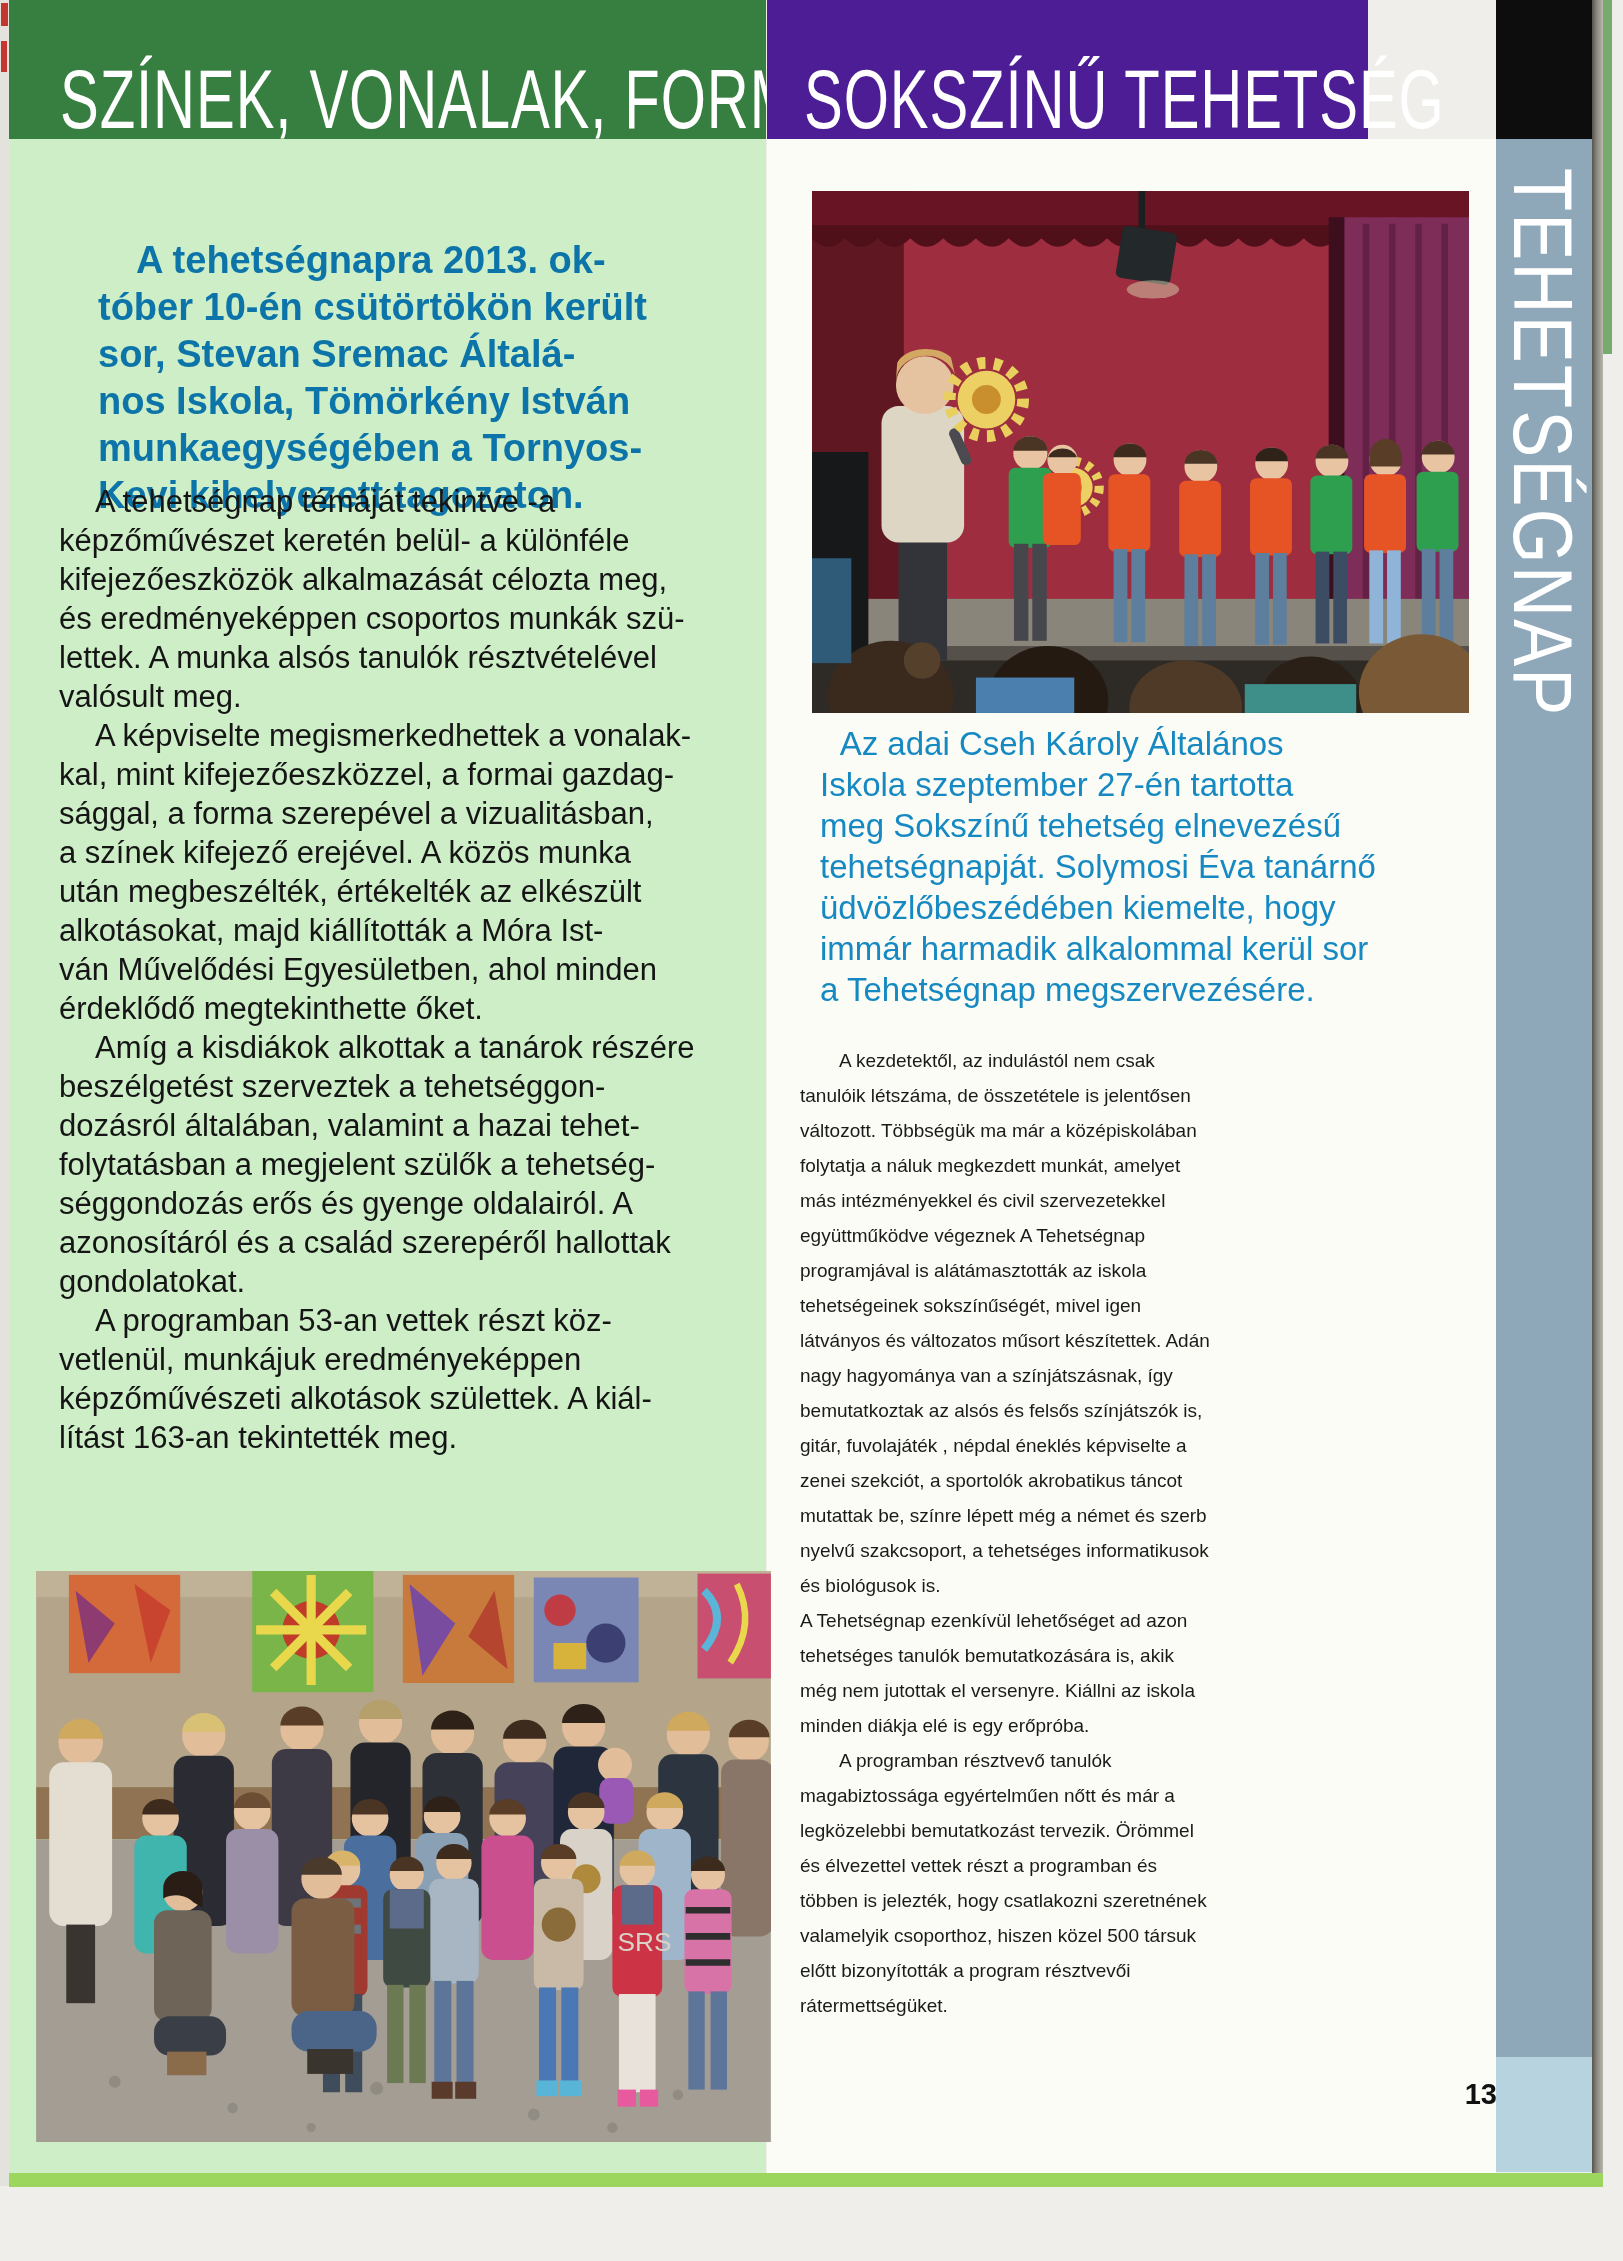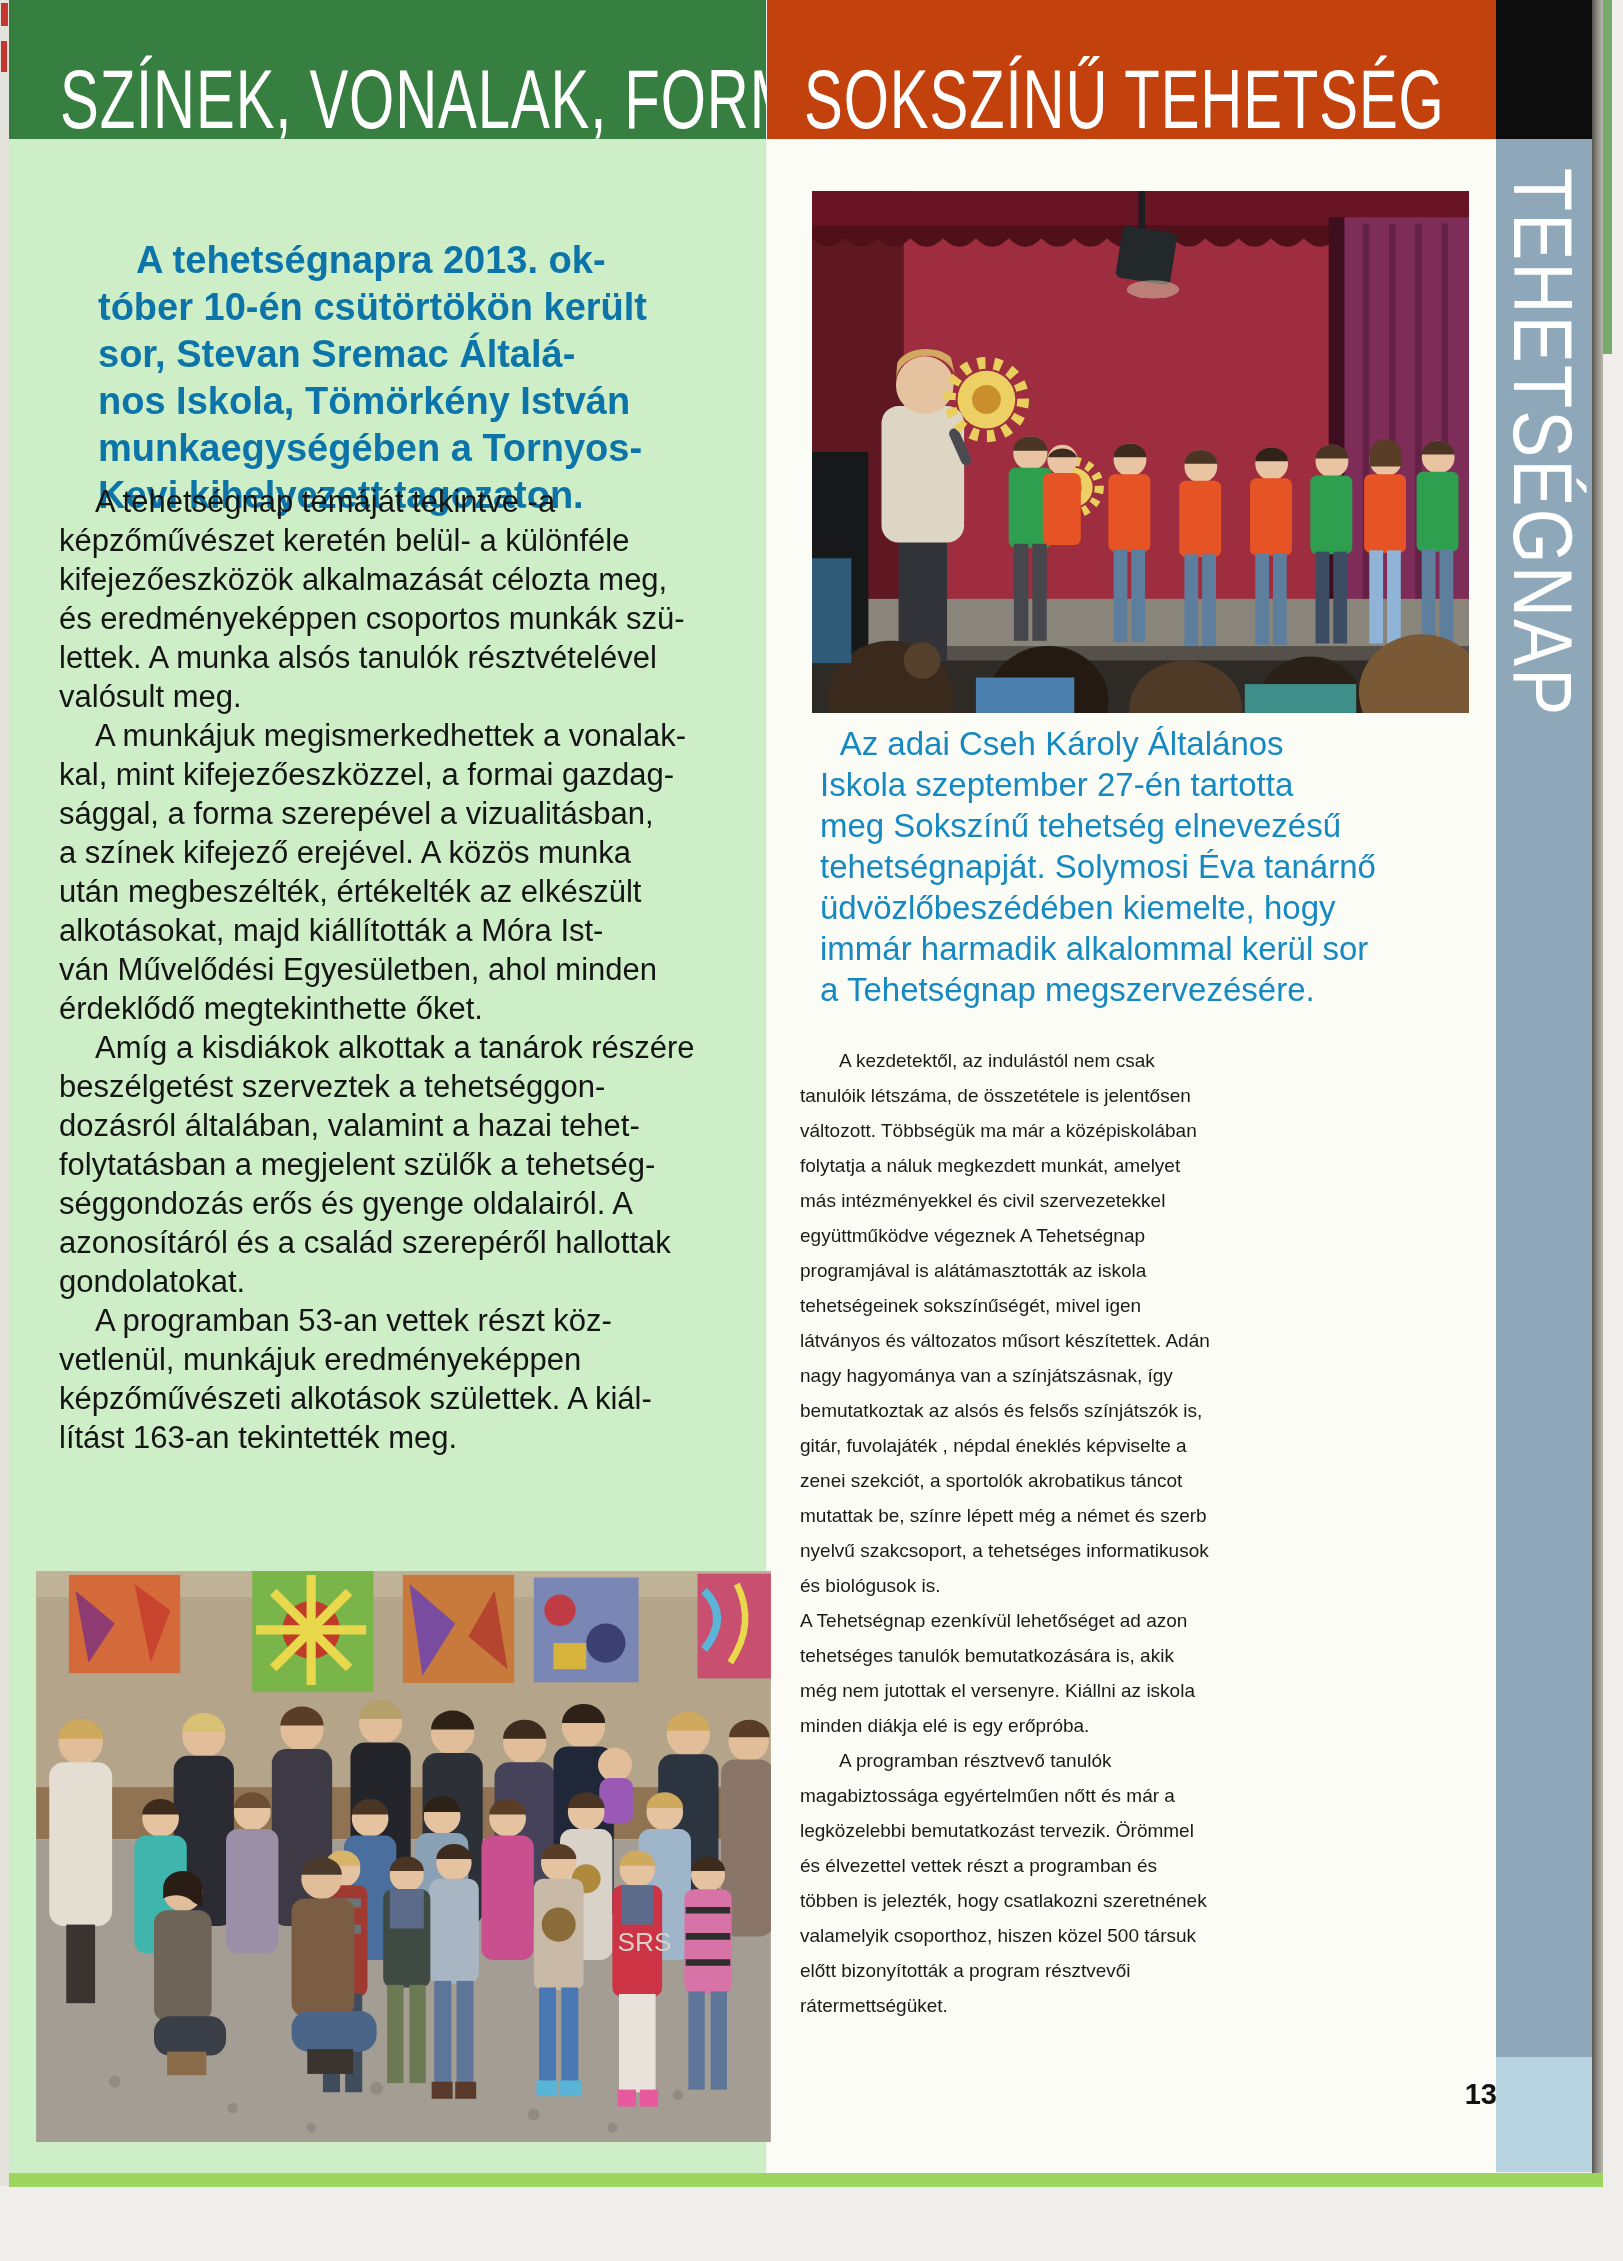--- a/index.html
+++ b/index.html
@@ -3,21 +3,21 @@
 <meta charset="utf-8">
 <style>
   html,body{margin:0;padding:0;background:#e9e8e4;}
   .canvas{position:relative;width:1623px;height:2261px;background:#efeeea;overflow:hidden;
           font-family:"Liberation Sans", sans-serif;}
   
   .scan-edge-left{position:absolute;left:0;top:0;width:9.2px;height:2186px;background:#e3e2dc;border-right:0.7px solid #cfcec7;}
   .red-mark{position:absolute;background:#c4372e;}
   .band{position:absolute;top:0;height:139px;}
   .band-left{left:9.2px;width:757px;background:#377e41;}
-  .band-right{left:767px;width:729px;background:#c2410c;text-decoration:underline;}
+  .band-right{left:767px;width:601px;background:#4c1d95;text-decoration:underline;}
   .band-title{position:absolute;bottom:-9.2px;white-space:nowrap;color:#ffffff;
               font-size:83px;font-weight:400;letter-spacing:1.3px;}
   .condensed{display:inline-block;transform:scaleX(0.70);transform-origin:0 100%;}
   .title-left-pos{left:51px;}
   .title-right-pos{left:37px;}
   .black-corner{position:absolute;left:1496px;top:0;width:96px;height:139px;background:#0d0d0d;}
   .col-left{position:absolute;left:9.2px;top:139px;width:757px;height:2034px;background:#cdeec6;}
   .col-right{position:absolute;left:767px;top:139px;width:729px;height:2034px;background:#fcfcf6;}
   .sidebar{position:absolute;left:1496px;top:139px;width:96px;height:1919px;background:#8ea8ba;}
   .sidebar-bottom{position:absolute;left:1496px;top:2057px;width:96px;height:115px;background:#b7d3e0;}
@@ -197,21 +197,21 @@
   <div class="left-body line-block">
     <div class="para indent55">
         <div>A tehetségnap témáját tekintve -a</div>
         <div>képzőművészet keretén belül- a különféle</div>
         <div>kifejezőeszközök alkalmazását célozta meg,</div>
         <div>és eredményeképpen csoportos munkák szü-</div>
         <div>lettek. A munka alsós tanulók résztvételével</div>
         <div>valósult meg.</div>
       </div>
     <div class="para indent55">
-        <div>A munkájuk megismerkedhettek a vonalak-</div>
+        <div>A képviselte megismerkedhettek a vonalak-</div>
         <div>kal, mint kifejezőeszközzel, a formai gazdag-</div>
         <div>sággal, a forma szerepével a vizualitásban,</div>
         <div>a színek kifejező erejével. A közös munka</div>
         <div>után megbeszélték, értékelték az elkészült</div>
         <div>alkotásokat, majd kiállították a Móra Ist-</div>
         <div>ván Művelődési Egyesületben, ahol minden</div>
         <div>érdeklődő megtekinthette őket.</div>
       </div>
     <div class="para indent55">
         <div>Amíg a kisdiákok alkottak a tanárok részére</div>

